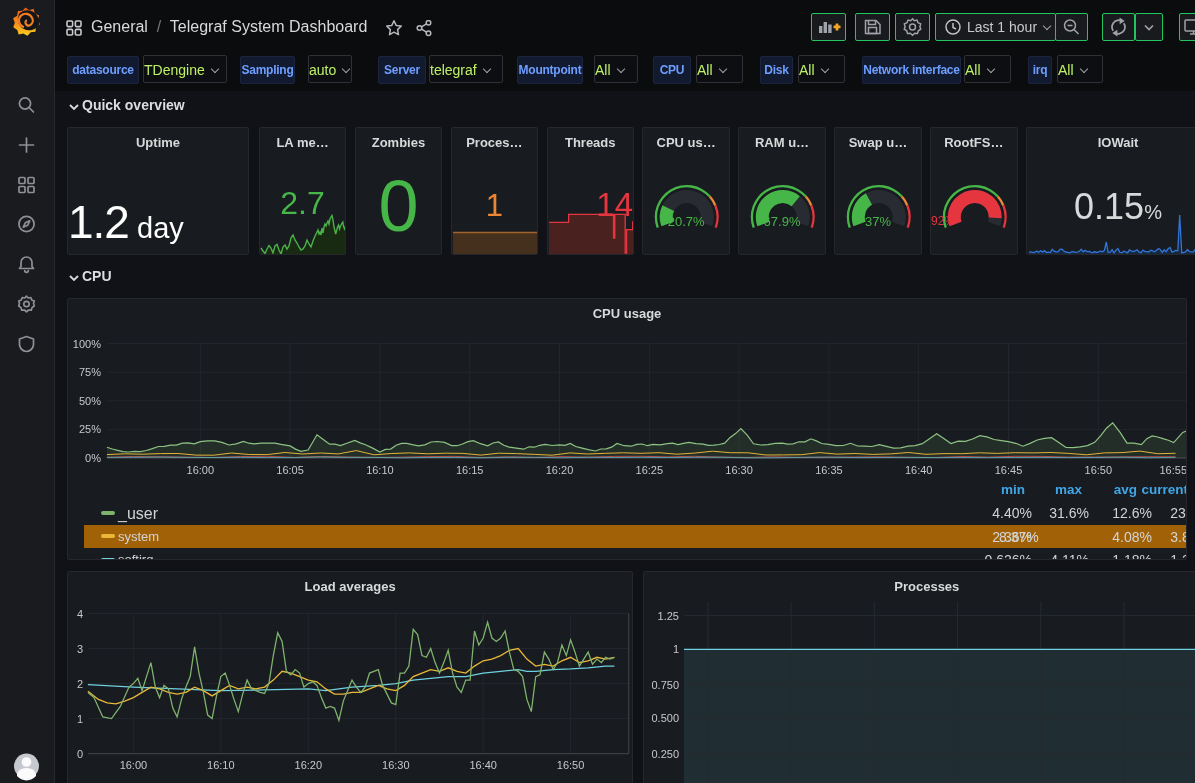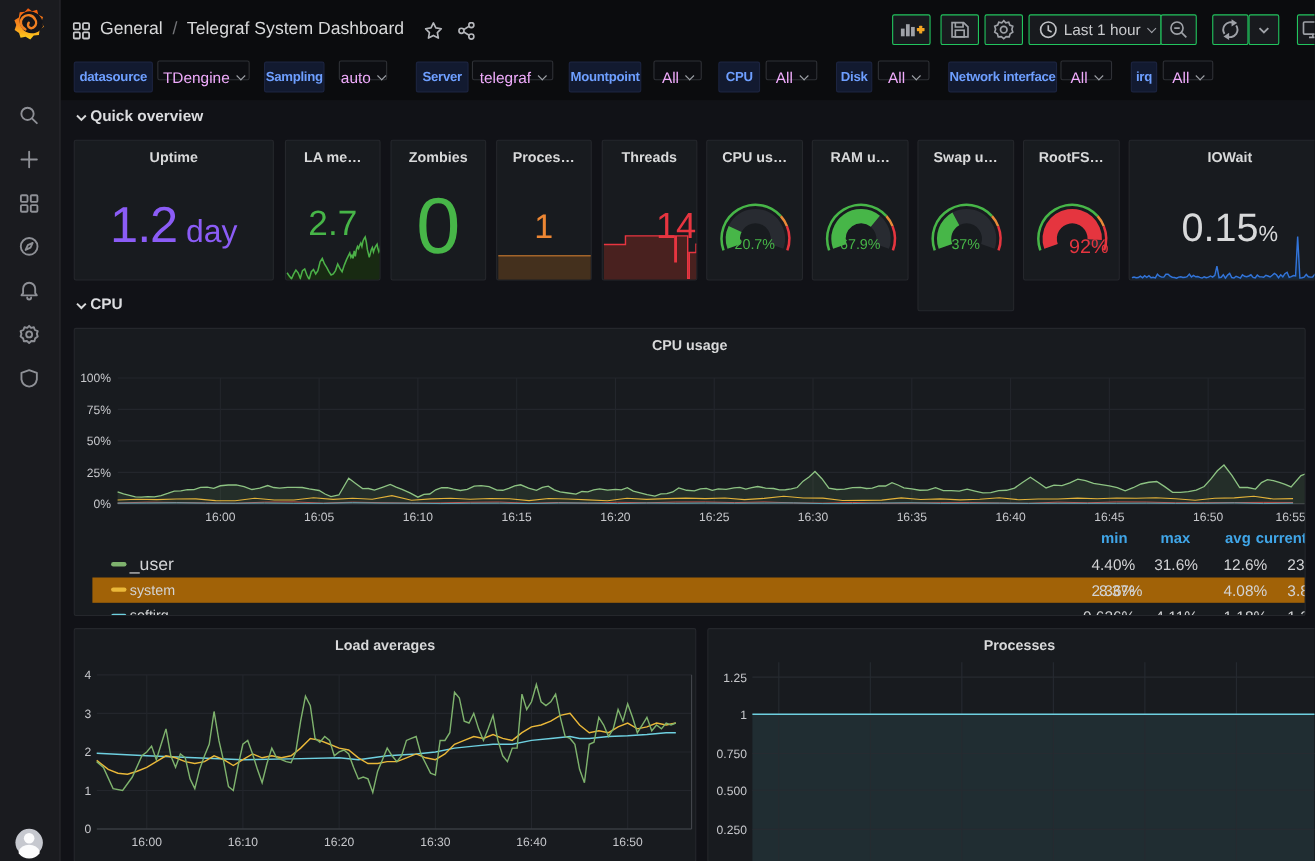--- a/index.html
+++ b/index.html
@@ -1,22 +1,22 @@
 <!DOCTYPE html>
 <html><head><meta charset="utf-8"><style>
 *{margin:0;padding:0;box-sizing:border-box}
 html,body{width:1195px;height:783px;overflow:hidden;background:#111217;
   font-family:"Liberation Sans",sans-serif;color:#d8d9da;position:relative}
 .abs{position:absolute}
 .panel{position:absolute;background:#181b1f;border:1px solid #25272c;border-radius:2px;overflow:hidden}
 .ptitle{position:absolute;top:7px;left:0;right:0;text-align:center;font-size:13px;font-weight:700;color:#d8d9da;white-space:nowrap}
 .vlabel{position:absolute;top:56px;height:28px;background:#121a30;border:1px solid #1c2440;border-radius:2px;
   color:#6e9fff;font-size:12px;font-weight:700;letter-spacing:-0.25px;line-height:26px;text-align:center;white-space:nowrap;overflow:hidden}
-.vvalue{position:absolute;top:55px;height:18px;background:#0d0e12;border:1px solid #2f3136;border-radius:2px;
-  color:#f0abfc;font-size:14px;line-height:28px;text-align:center;white-space:nowrap}
+.vvalue{position:absolute;top:55px;height:28px;background:#0d0e12;border:1px solid #2f3136;border-radius:2px;
+  color:#bef264;font-size:14px;line-height:28px;text-align:left;white-space:nowrap}
 .chev{display:inline-block;width:6px;height:6px;border-right:1.6px solid #9fa2a8;border-bottom:1.6px solid #9fa2a8;transform:rotate(45deg);vertical-align:3px;margin-left:7px}
 .tbtn{position:absolute;top:13px;height:28px;background:#181a1e;border:1px solid #22c55e;border-radius:2px}
 svg{position:absolute;left:0;top:0}
 </style></head><body>
 <div class="abs" style="left:0;top:0;width:1195px;height:91px;background:#0b0c0e"></div>
 
 <div class="abs" style="left:0;top:0;width:55px;height:783px;background:#1a1b1f;border-right:1px solid #28292d">
 <svg width="55" height="783">
 <defs>
         <linearGradient id="glg" x1="0" y1="0" x2="0" y2="1">
@@ -179,21 +179,21 @@
 <svg class="abs" style="left:68px;top:101px" width="12" height="12">
     <path d="M2,4 L6,8 L10,4" stroke="#d8d9da" stroke-width="1.8" fill="none"></path>
   </svg>
 <div class="abs" style="left:82px;top:97px;font-size:14px;font-weight:700;color:#dcdde0">Quick overview</div>
 <svg class="abs" style="left:68px;top:272px" width="12" height="12">
     <path d="M2,4 L6,8 L10,4" stroke="#d8d9da" stroke-width="1.8" fill="none"></path>
   </svg>
 <div class="abs" style="left:82px;top:268px;font-size:14px;font-weight:700;color:#dcdde0">CPU</div>
 <div class="panel" style="left:67px;top:127px;width:182px;height:128px">
     <div class="ptitle">Uptime</div>
-    <div class="abs" style="left:0;top:53px;width:100%;text-align:center;color:#8b5cf6;line-height:1"><span style="font-size:46px;font-weight:500;letter-spacing:-1px">1.2</span><span style="font-size:29px;font-weight:500"> day</span></div>
+    <div class="abs" style="left:0;top:71px;width:100%;color:#ffffff;line-height:1"><span style="font-size:46px;font-weight:500;letter-spacing:-1px">1.2</span><span style="font-size:29px;font-weight:500"> day</span></div>
   </div>
 <div class="panel" style="left:258.8px;top:127px;width:87.5px;height:128px">
     <div class="ptitle">LA me…</div>
     <svg width="87.5" height="128">
       <polygon points="1.0,127.0 1.0,120.0 3.0,123.0 5.0,125.5 7.0,121.0 9.0,117.5 11.0,120.0 13.0,125.0 15.0,118.0 17.0,116.5 19.0,122.0 21.0,126.0 23.0,119.0 25.0,117.0 27.0,121.0 29.0,118.0 31.0,110.0 33.0,107.0 35.0,112.0 37.0,115.0 39.0,119.0 41.0,122.0 43.0,121.0 45.0,118.0 47.0,112.0 49.0,116.0 51.0,119.0 53.0,113.0 55.0,108.0 57.0,104.0 58.0,102.0 59.0,106.0 60.0,104.0 61.0,107.0 62.0,100.0 63.0,105.0 64.0,99.0 65.0,96.0 66.0,98.0 67.0,95.0 68.0,93.0 69.0,96.0 70.0,91.0 71.0,89.0 72.0,87.5 73.0,92.0 74.0,99.0 75.0,103.0 75.7,106.0 76.5,103.0 77.5,99.0 78.5,97.0 79.5,101.0 80.5,98.0 81.5,96.0 82.8,94.0 83.5,98.0 84.5,101.0 85.5,99.0 86.5,92.0 86.5,127.0" fill="#182a12"></polygon>
       <polyline points="1.0,120.0 3.0,123.0 5.0,125.5 7.0,121.0 9.0,117.5 11.0,120.0 13.0,125.0 15.0,118.0 17.0,116.5 19.0,122.0 21.0,126.0 23.0,119.0 25.0,117.0 27.0,121.0 29.0,118.0 31.0,110.0 33.0,107.0 35.0,112.0 37.0,115.0 39.0,119.0 41.0,122.0 43.0,121.0 45.0,118.0 47.0,112.0 49.0,116.0 51.0,119.0 53.0,113.0 55.0,108.0 57.0,104.0 58.0,102.0 59.0,106.0 60.0,104.0 61.0,107.0 62.0,100.0 63.0,105.0 64.0,99.0 65.0,96.0 66.0,98.0 67.0,95.0 68.0,93.0 69.0,96.0 70.0,91.0 71.0,89.0 72.0,87.5 73.0,92.0 74.0,99.0 75.0,103.0 75.7,106.0 76.5,103.0 77.5,99.0 78.5,97.0 79.5,101.0 80.5,98.0 81.5,96.0 82.8,94.0 83.5,98.0 84.5,101.0 85.5,99.0 86.5,92.0" fill="none" stroke="#4cb148" stroke-width="1.4"></polyline>
     </svg>
     <div class="abs" style="left:0;top:59px;width:100%;text-align:center;font-size:32px;font-weight:500;color:#47b648;line-height:1">2.7</div>
   </div>
 <div class="panel" style="left:354.7px;top:127px;width:87.5px;height:128px">
@@ -231,41 +231,41 @@
     <div class="ptitle">RAM u…</div>
     <svg width="87.5" height="128" style="position:absolute;left:0;top:0">
       <path d="M13.68,99.94 A32.00,32.00 0 0 1 67.68,67.75 L65.96,69.28 A29.70,29.70 0 0 0 15.84,99.16 Z" fill="#47b648"></path>
       <path d="M67.68,67.75 A32.00,32.00 0 0 1 73.46,77.12 L71.33,77.97 A29.70,29.70 0 0 0 65.96,69.28 Z" fill="#e88b38"></path>
       <path d="M73.46,77.12 A32.00,32.00 0 0 1 73.82,99.94 L71.66,99.16 A29.70,29.70 0 0 0 71.33,77.97 Z" fill="#e5353f"></path>
       <path d="M18.38,98.23 A27.00,27.00 0 1 1 69.12,98.23 L56.91,93.79 A14.00,14.00 0 1 0 30.59,93.79 Z" fill="#282b31"></path>
       <path d="M18.38,98.23 A27.00,27.00 0 0 1 60.88,68.13 L52.63,78.18 A14.00,14.00 0 0 0 30.59,93.79 Z" fill="#47b648"></path>
     </svg>
     <div class="abs" style="left:0;top:85.5px;width:100%;text-align:center;font-size:13px;color:#47b648">67.9%</div>
   </div>
-<div class="panel" style="left:834.2px;top:127px;width:87.5px;height:156px">
+<div class="panel" style="left:834.2px;top:127px;width:87.5px;height:128px">
     <div class="ptitle">Swap u…</div>
     <svg width="87.5" height="128" style="position:absolute;left:0;top:0">
       <path d="M13.68,99.94 A32.00,32.00 0 0 1 67.68,67.75 L65.96,69.28 A29.70,29.70 0 0 0 15.84,99.16 Z" fill="#47b648"></path>
       <path d="M67.68,67.75 A32.00,32.00 0 0 1 73.46,77.12 L71.33,77.97 A29.70,29.70 0 0 0 65.96,69.28 Z" fill="#e88b38"></path>
       <path d="M73.46,77.12 A32.00,32.00 0 0 1 73.82,99.94 L71.66,99.16 A29.70,29.70 0 0 0 71.33,77.97 Z" fill="#e5353f"></path>
       <path d="M18.38,98.23 A27.00,27.00 0 1 1 69.12,98.23 L56.91,93.79 A14.00,14.00 0 1 0 30.59,93.79 Z" fill="#282b31"></path>
       <path d="M18.38,98.23 A27.00,27.00 0 0 1 30.83,65.29 L37.05,76.71 A14.00,14.00 0 0 0 30.59,93.79 Z" fill="#47b648"></path>
     </svg>
     <div class="abs" style="left:0;top:85.5px;width:100%;text-align:center;font-size:13px;color:#47b648">37%</div>
   </div>
 <div class="panel" style="left:930.1px;top:127px;width:87.5px;height:128px">
     <div class="ptitle">RootFS…</div>
     <svg width="87.5" height="128" style="position:absolute;left:0;top:0">
       <path d="M13.68,99.94 A32.00,32.00 0 0 1 67.68,67.75 L65.96,69.28 A29.70,29.70 0 0 0 15.84,99.16 Z" fill="#47b648"></path>
       <path d="M67.68,67.75 A32.00,32.00 0 0 1 73.46,77.12 L71.33,77.97 A29.70,29.70 0 0 0 65.96,69.28 Z" fill="#e88b38"></path>
       <path d="M73.46,77.12 A32.00,32.00 0 0 1 73.82,99.94 L71.66,99.16 A29.70,29.70 0 0 0 71.33,77.97 Z" fill="#e5353f"></path>
       <path d="M18.38,98.23 A27.00,27.00 0 1 1 69.12,98.23 L56.91,93.79 A14.00,14.00 0 1 0 30.59,93.79 Z" fill="#282b31"></path>
       <path d="M18.38,98.23 A27.00,27.00 0 1 1 70.73,90.13 L57.74,89.59 A14.00,14.00 0 1 0 30.59,93.79 Z" fill="#e5353f"></path>
     </svg>
-    <div class="abs" style="left:16px;top:85.5px;width:100%;text-align:center;font-size:18px;color:#e5353f">92%</div>
+    <div class="abs" style="left:0;top:85.5px;width:100%;text-align:left;font-size:12px;color:#e5353f">92%</div>
   </div>
 <div class="panel" style="left:1026px;top:127px;width:184px;height:128px">
     <div class="ptitle">IOWait</div>
     <svg width="184" height="128">
       <polygon points="2.0,127.0 2.0,124.4 3.9,123.9 5.9,124.5 7.8,124.3 9.7,123.0 11.7,124.5 13.6,122.6 15.5,124.1 17.5,122.7 19.4,124.5 21.3,124.1 23.3,124.6 25.2,121.3 27.1,123.1 29.1,123.9 31.0,123.9 32.9,121.3 34.9,121.2 36.8,123.0 38.7,124.0 40.7,124.3 42.6,124.9 44.5,123.9 46.4,123.6 48.4,124.3 50.3,124.1 52.2,123.5 54.2,121.2 56.1,123.8 58.0,122.4 60.0,123.6 61.9,123.4 63.8,124.2 65.8,124.8 67.7,123.6 69.6,124.5 71.6,124.0 73.5,122.9 75.4,123.9 77.4,122.3 79.3,114.0 81.2,124.5 83.2,124.1 85.1,121.7 87.0,124.9 89.0,122.1 90.9,120.6 92.8,124.3 94.8,124.8 96.7,123.2 98.6,123.9 100.6,124.9 102.5,121.8 104.4,123.2 106.4,123.5 108.3,122.9 110.2,121.8 112.2,124.2 114.1,124.7 116.0,122.1 118.0,123.6 119.9,123.7 121.8,124.0 123.8,122.2 125.7,122.9 127.6,123.8 129.6,122.2 131.5,120.5 133.4,121.8 135.3,124.5 137.3,121.8 139.2,123.7 141.1,120.8 143.1,119.5 145.0,124.2 146.9,123.4 148.9,122.5 150.8,122.8 152.7,87.0 154.7,124.7 156.6,124.5 158.5,124.0 160.5,121.5 162.4,123.6 164.3,123.9 166.3,123.8 168.2,121.5 170.1,122.2 172.1,93.0 174.0,123.8 174.0,127.0" fill="#16283c"></polygon>
       <polyline points="2.0,124.4 3.9,123.9 5.9,124.5 7.8,124.3 9.7,123.0 11.7,124.5 13.6,122.6 15.5,124.1 17.5,122.7 19.4,124.5 21.3,124.1 23.3,124.6 25.2,121.3 27.1,123.1 29.1,123.9 31.0,123.9 32.9,121.3 34.9,121.2 36.8,123.0 38.7,124.0 40.7,124.3 42.6,124.9 44.5,123.9 46.4,123.6 48.4,124.3 50.3,124.1 52.2,123.5 54.2,121.2 56.1,123.8 58.0,122.4 60.0,123.6 61.9,123.4 63.8,124.2 65.8,124.8 67.7,123.6 69.6,124.5 71.6,124.0 73.5,122.9 75.4,123.9 77.4,122.3 79.3,114.0 81.2,124.5 83.2,124.1 85.1,121.7 87.0,124.9 89.0,122.1 90.9,120.6 92.8,124.3 94.8,124.8 96.7,123.2 98.6,123.9 100.6,124.9 102.5,121.8 104.4,123.2 106.4,123.5 108.3,122.9 110.2,121.8 112.2,124.2 114.1,124.7 116.0,122.1 118.0,123.6 119.9,123.7 121.8,124.0 123.8,122.2 125.7,122.9 127.6,123.8 129.6,122.2 131.5,120.5 133.4,121.8 135.3,124.5 137.3,121.8 139.2,123.7 141.1,120.8 143.1,119.5 145.0,124.2 146.9,123.4 148.9,122.5 150.8,122.8 152.7,87.0 154.7,124.7 156.6,124.5 158.5,124.0 160.5,121.5 162.4,123.6 164.3,123.9 166.3,123.8 168.2,121.5 170.1,122.2 172.1,93.0 174.0,123.8" fill="none" stroke="#3274d9" stroke-width="1.3"></polyline>
     </svg>
     <div class="abs" style="left:0;top:61px;width:100%;text-align:center;color:#d8d9da;line-height:1"><span style="font-size:36px;font-weight:500">0.15</span><span style="font-size:20px;font-weight:500">%</span></div>
   </div>
 <div class="panel" style="left:67px;top:298px;width:1120px;height:262px">

